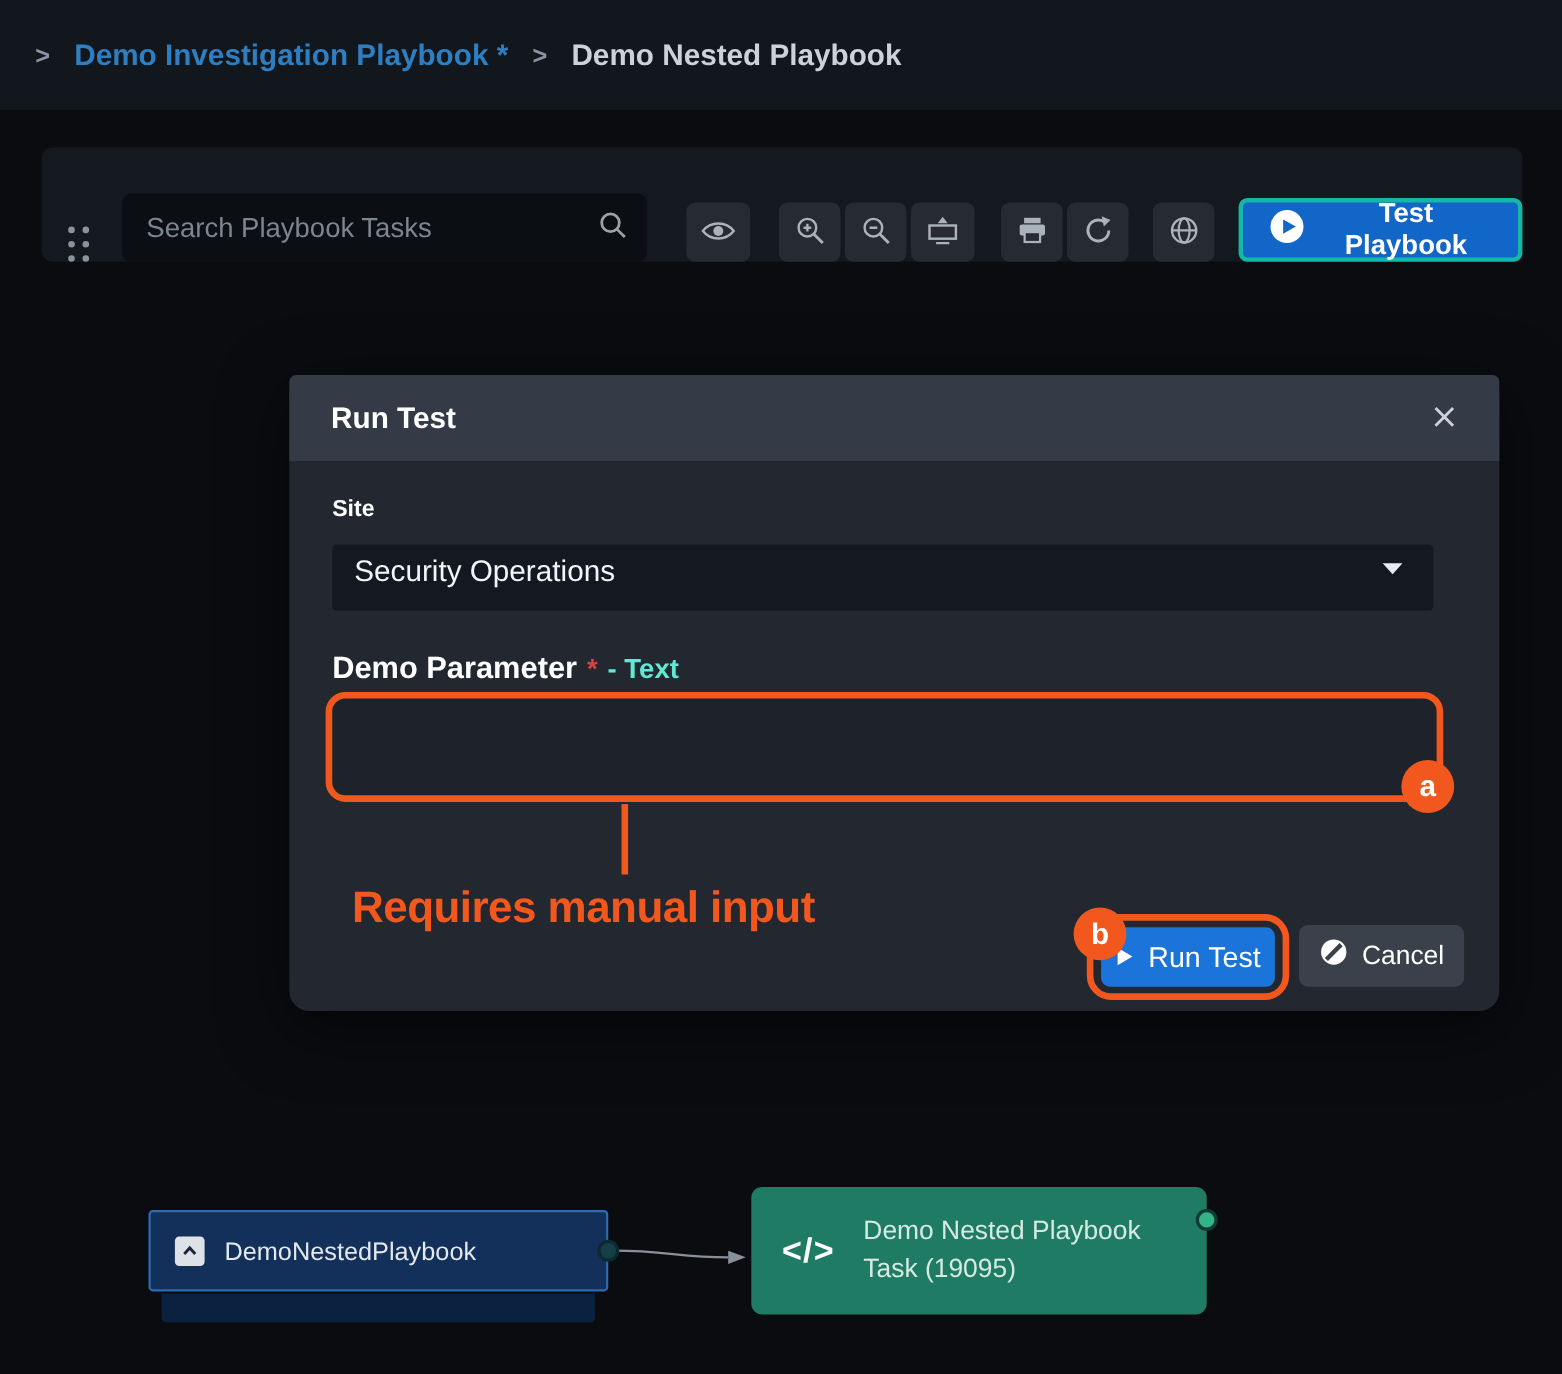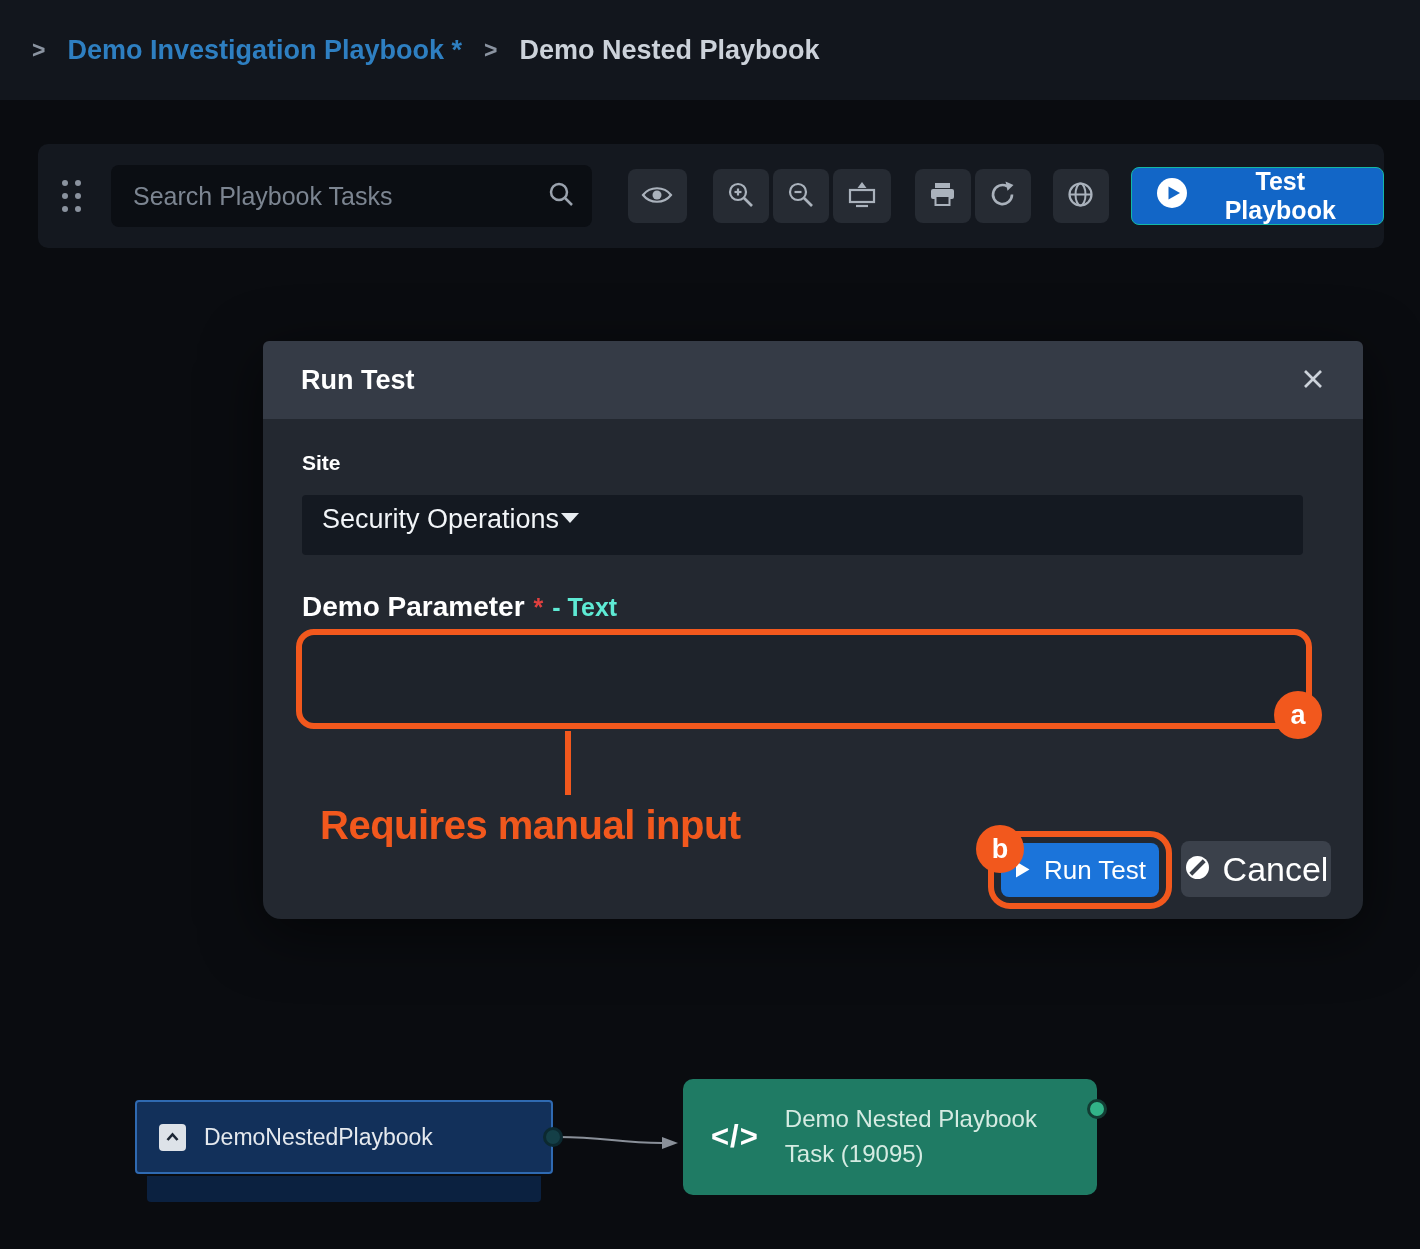--- a/index.html
+++ b/index.html
@@ -8,48 +8,48 @@
   .screen { position:relative; width:1420px; height:1249px; background:#0a0c10; overflow:hidden; }
 
   
   .topbar { position:absolute; left:0; top:0; width:1420px; height:100px; background:#12161d;
             display:flex; align-items:center; padding:0 32px; gap:22px; }
   .crumb-link { color:#2e7fc1; font-size:27px; font-weight:bold; cursor:pointer; }
   .crumb-sep  { color:#8a93a0; font-size:23px; font-weight:bold; }
   .crumb-current { color:#ccd2da; font-size:27px; font-weight:bold; }
 
   
-  .toolbar { position:absolute; left:38px; top:144px; width:1346px; height:104px; background:#14181f;
-             border-radius:10px; display:flex; align-items:center; padding:0 0 0 24px; }
+  .toolbar { position:absolute; left:38px; top:134px; width:1346px; height:104px; background:#14181f;
+             border-radius:10px; display:flex; align-items:flex-end; padding:0 0 0 24px; }
   .drag-dots { display:grid; grid-template-columns:repeat(2,6px); grid-auto-rows:6px; gap:7px; margin-right:30px; }
   .drag-dots i { width:6px; height:6px; border-radius:50%; background:#8a929e; }
   .searchwrap { position:relative; width:505px; height:62px; margin-right:36px; }
   .searchwrap input { width:100%; height:100%; background:#0b0e13; border:none; border-radius:8px;
              color:#e8ecf0; font-size:25px; padding:0 60px 0 22px; outline:none; font-family:inherit; }
   .searchwrap input::placeholder { color:#7c8591; }
   .searchwrap .sicon { position:absolute; right:18px; top:50%; transform:translateY(-50%); }
   .tbtn { height:54px; min-width:56px; padding:0 14px; background:#262b33; border:none; border-radius:8px;
           display:flex; align-items:center; justify-content:center; cursor:pointer; }
   .tgroup { display:flex; gap:4px; }
   .sp26 { margin-right:26px; } .sp24 { margin-right:24px; } .sp22 { margin-right:22px; }
-  .btn-test { height:58px; padding:0 24px; background:#1266c7; border:1px solid #14b8a6; border-radius:8px;
+  .btn-test { height:58px; padding:0 24px; background:#1266c7; border:4px solid #14b8a6; border-radius:8px;
               display:flex; align-items:center; gap:14px; color:#fff; font-size:25px; font-weight:bold; cursor:pointer;
               font-family:inherit; }
 
   
   .modal { position:absolute; left:263px; top:341px; width:1100px; height:578px; background:#232830;
            border-radius:18px; box-shadow:0 14px 60px rgba(0,0,0,.55); }
   .modal-header { height:78px; background:#353b46; border-radius:6px 6px 0 0; display:flex;
                   align-items:center; justify-content:space-between; padding:0 38px; }
   .modal-title { color:#ffffff; font-size:27px; font-weight:bold; }
   .modal-close { background:none; border:none; cursor:pointer; display:flex; align-items:center; }
 
   .site-label { position:absolute; left:39px; top:110px; color:#fff; font-size:21px; font-weight:bold; }
   .site-select { position:absolute; left:39px; top:154px; width:1001px; height:60px; background:#141921;
-                 border-radius:4px; display:flex; align-items:center; 
+                 border-radius:4px; display:flex; align-items:center; justify-content:space-between;
                  padding:0 26px 12px 20px; cursor:pointer; }
   .site-value { color:#f2f5f8; font-size:27px; }
 
   .param-label-row { position:absolute; left:39px; top:250px; display:flex; gap:9px; align-items:baseline; }
   .param-label { color:#fff; font-size:28px; font-weight:bold; }
   .param-req { color:#e0403f; font-size:25px; font-weight:bold; }
   .param-type { color:#5eead4; font-size:25px; font-weight:bold; }
 
   .annotated-input { position:absolute; left:33px; top:288px; width:1016px; height:100px;
                      border:6px solid #f2581d; border-radius:18px; background:#1e232b; }
@@ -64,21 +64,21 @@
   .pointer-line { position:absolute; left:302px; top:390px; width:6px; height:64px; background:#f2581d; }
   .note-text { position:absolute; left:57px; top:462px; color:#f2581d; font-size:40px; font-weight:bold;
                letter-spacing:-0.5px; }
 
   .run-ring { position:absolute; left:725px; top:490px; width:184px; height:78px; border:6px solid #f2581d;
               border-radius:22px; display:flex; align-items:center; justify-content:center; }
   .btn-primary { width:158px; height:54px; background:#1b74da; border:none; border-radius:8px; color:#fff;
               font-size:26px; display:flex; align-items:center; justify-content:center; gap:13px; cursor:pointer;
               font-family:inherit; }
   .btn-cancel { position:absolute; left:918px; top:500px; width:150px; height:56px; background:#3b414b;
-              border:none; border-radius:8px; color:#fff; font-size:34px; display:flex; align-items:center;
+              border:none; border-radius:8px; color:#fff; font-size:24px; display:flex; align-items:center;
               justify-content:center; gap:12px; cursor:pointer; font-family:inherit;text-align:right; }
 
   
   .edge-layer { position:absolute; left:0; top:0; width:1420px; height:1249px; pointer-events:none; }
 
   .node-src { position:absolute; left:135px; top:1100px; width:418px; height:74px; background:#12305a;
               border:2px solid #2f6ab2; border-radius:4px; display:flex; align-items:center; padding:0 22px; }
   .node-src-footer { position:absolute; left:147px; top:1176px; width:394px; height:26px; background:#0b2140;
               border-radius:0 0 4px 4px; }
   .src-icon { width:27px; height:27px; background:#dde2e8; border-radius:4px; display:flex; align-items:center;

